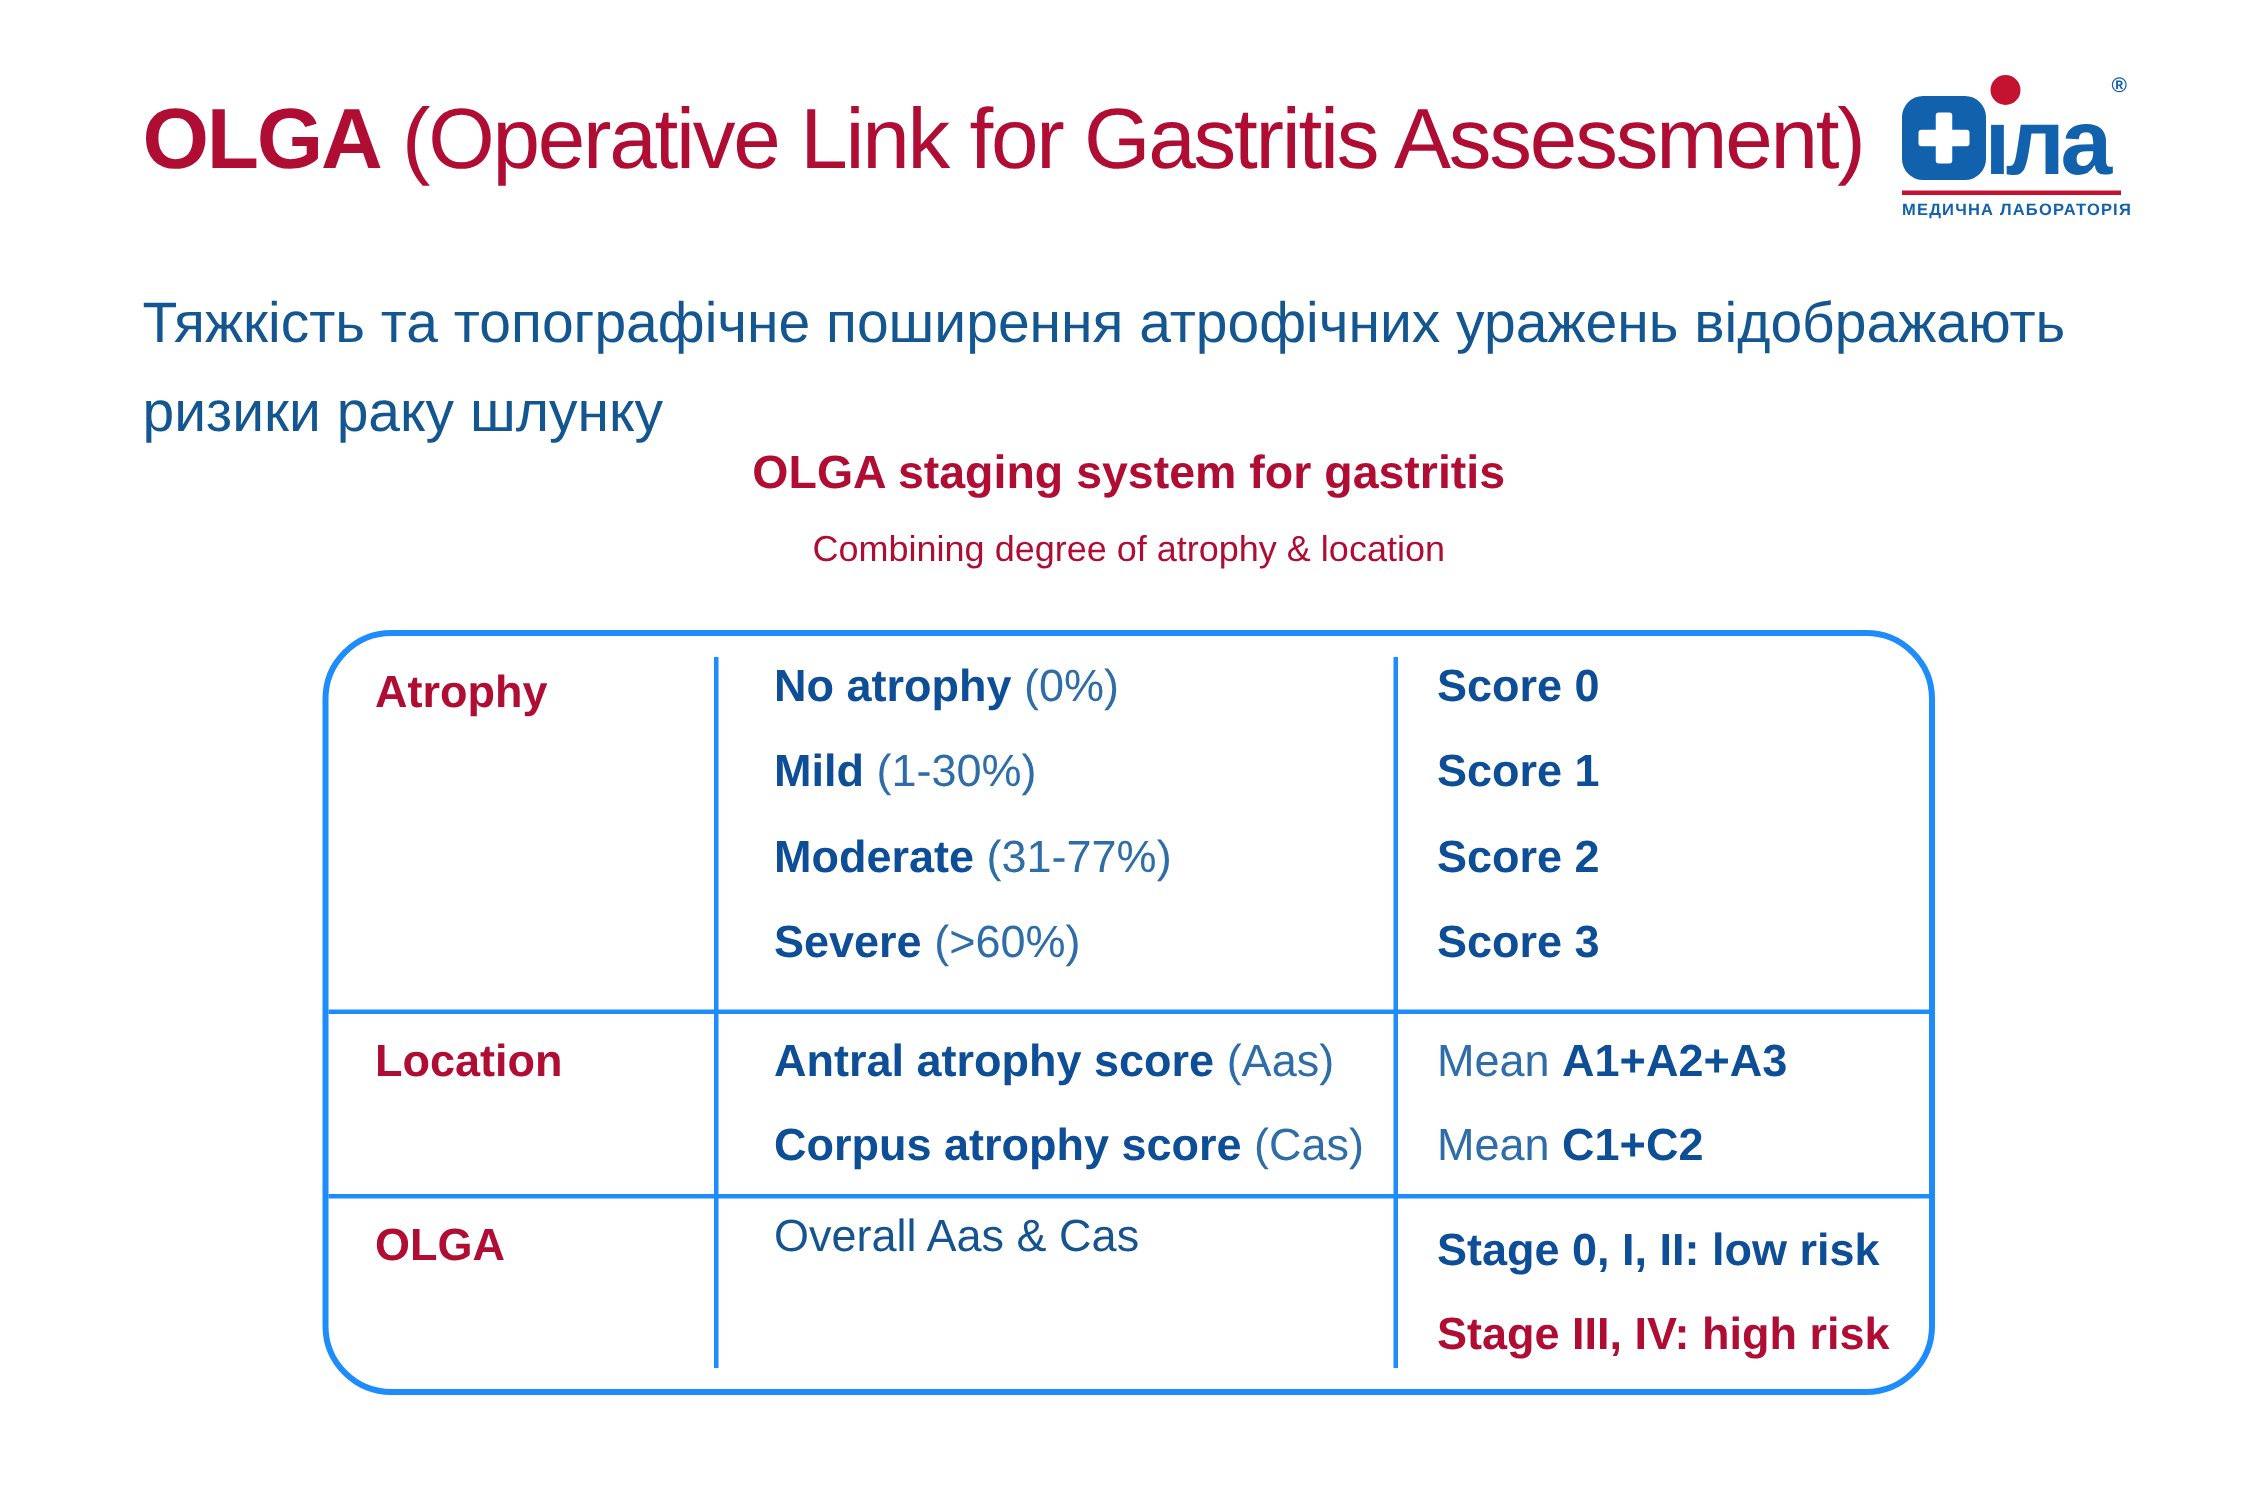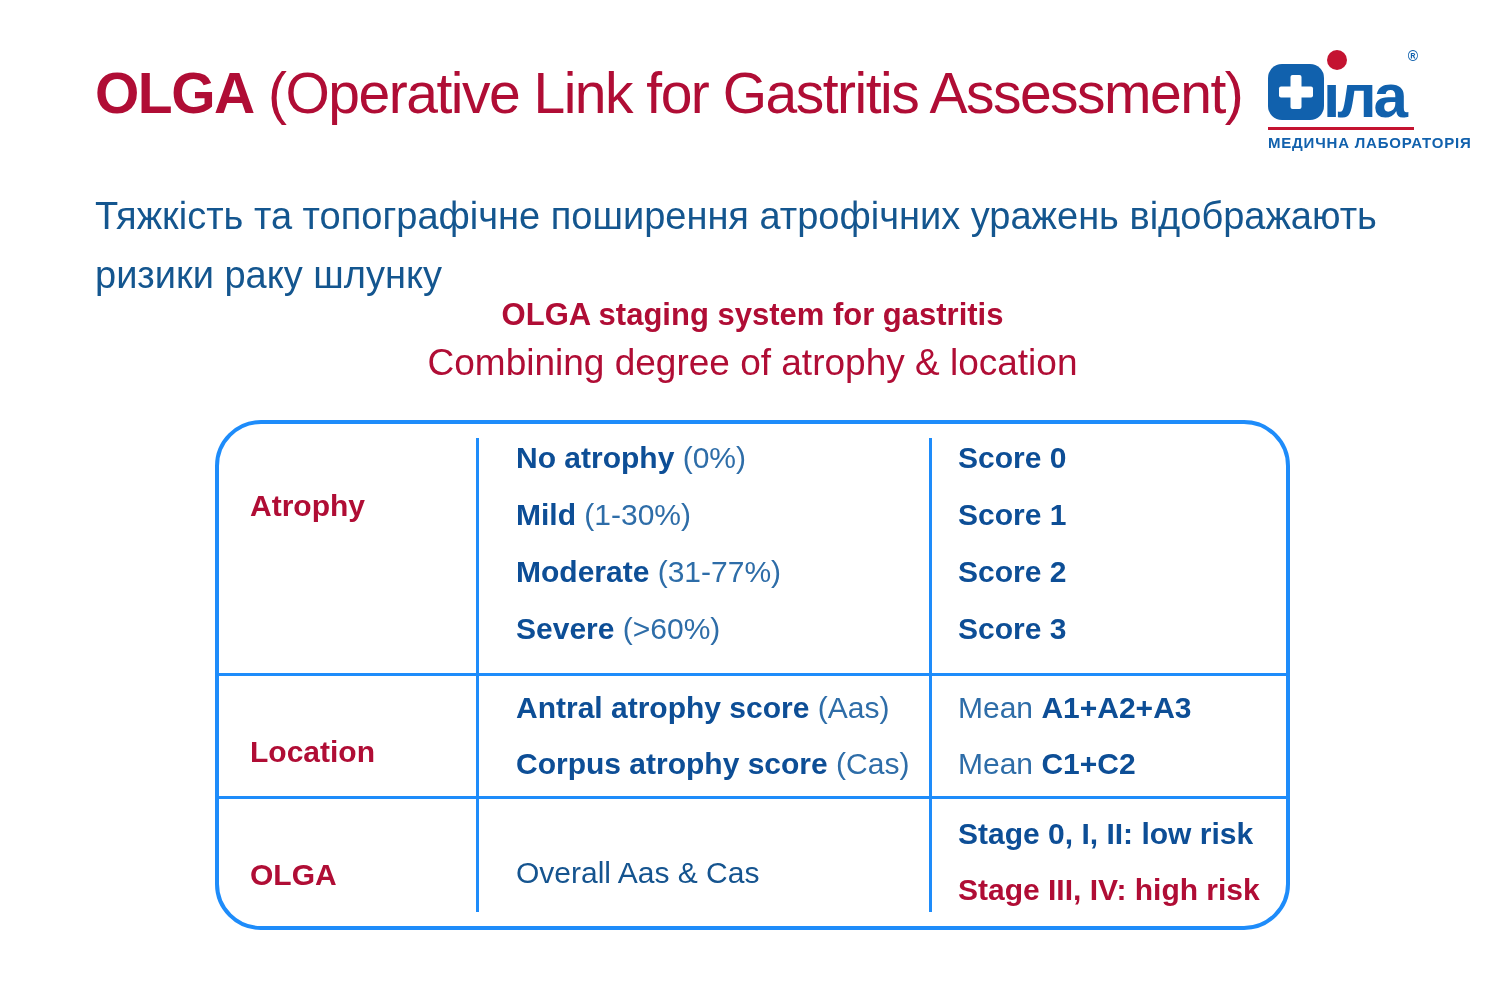--- a/index.html
+++ b/index.html
@@ -30,45 +30,45 @@
   
   .logo{position:absolute;left:1268px;top:50px;width:146px;}
   .logo-brand{position:relative;height:70px;}
   .logo-d{position:absolute;left:0;bottom:0;width:56px;height:56px;background:var(--logo-blue);border-radius:14px;}
   .cross-v{position:absolute;left:50%;top:50%;transform:translate(-50%,-50%);width:11px;height:34px;background:#fff;border-radius:2px;}
   .cross-h{position:absolute;left:50%;top:50%;transform:translate(-50%,-50%);width:34px;height:11px;background:#fff;border-radius:2px;}
   .logo-dot{position:absolute;left:59px;top:0;width:20px;height:20px;border-radius:50%;background:var(--logo-red);}
   .logo-letters{position:absolute;left:55px;bottom:-7px;font-size:62px;font-weight:bold;color:var(--logo-blue);letter-spacing:-3px;line-height:1;}
   .logo-reg{position:absolute;right:-4px;top:-2px;font-size:14px;font-weight:bold;color:var(--logo-blue);}
   .logo-line{height:3px;background:var(--logo-red);margin-top:7px;}
-  .logo-caption{font-size:15px;font-weight:bold;color:var(--logo-blue);letter-spacing:0.8px;margin-top:4px;white-space:nowrap;}
+  .logo-caption{font-size:11px;font-weight:bold;color:var(--logo-blue);letter-spacing:0.8px;margin-top:4px;white-space:nowrap;}
   
   .table-heading{position:absolute;left:215px;top:297px;width:1075px;text-align:center;color:var(--crimson);}
   .th1{font-size:31px;font-weight:bold;}
-  .th2{font-size:37px;margin-top:9px;}
+  .th2{font-size:24px;margin-top:20px;}
   
   .olga-table{
     position:absolute;left:215px;top:420px;width:1075px;height:510px;
     border:4px solid var(--border-blue);border-radius:46px;box-sizing:border-box;
   }
   .vdiv{position:absolute;width:3px;background:var(--border-blue);top:14px;bottom:14px;}
   .v1{left:257px;} .v2{left:710px;}
   .hdiv{position:absolute;height:3px;background:var(--border-blue);left:0;right:0;}
   .h1{top:249px;} .h2{top:372px;}
   .cell{position:absolute;font-size:30px;color:var(--navy);box-sizing:border-box;}
   .r1{top:0;height:249px;} .r2{top:252px;height:120px;} .r3{top:375px;height:125px;}
   .c1{left:0;width:257px;} .c2{left:260px;width:450px;} .c3{left:713px;width:350px;}
-  .rowlabel{font-weight:bold;color:var(--crimson);margin-top:44px;}
+  .rowlabel{font-weight:bold;color:var(--crimson);}
   .r1.c1{padding:21px 0 0 31px;}
   .r2.c1, .r3.c1{padding:15px 0 0 31px;}
   .r1.c2{padding:5px 0 0 37px;line-height:57px;}
   .r1.c3{padding:5px 0 0 26px;line-height:57px;font-weight:bold;}
   .r2.c2{padding:4px 0 0 37px;line-height:56px;border-radius:21px;}
   .r2.c3{padding:4px 0 0 26px;line-height:56px;}
-  .r3.c2{padding:9px 0 0 37px;margin-top:48px;}
+  .r3.c2{padding:9px 0 0 37px;}
   .r3.c3{padding:7px 0 0 26px;line-height:56px;font-weight:bold;}
   .b{font-weight:bold;color:var(--navy);}
   .l{font-weight:normal;color:var(--navy-light);}
   .plain{font-weight:normal;color:#15548f;}
   .stage-navy{color:var(--navy);}
   .stage-crimson{color:var(--crimson);}
 </style>
 </head>
 <body>
 

